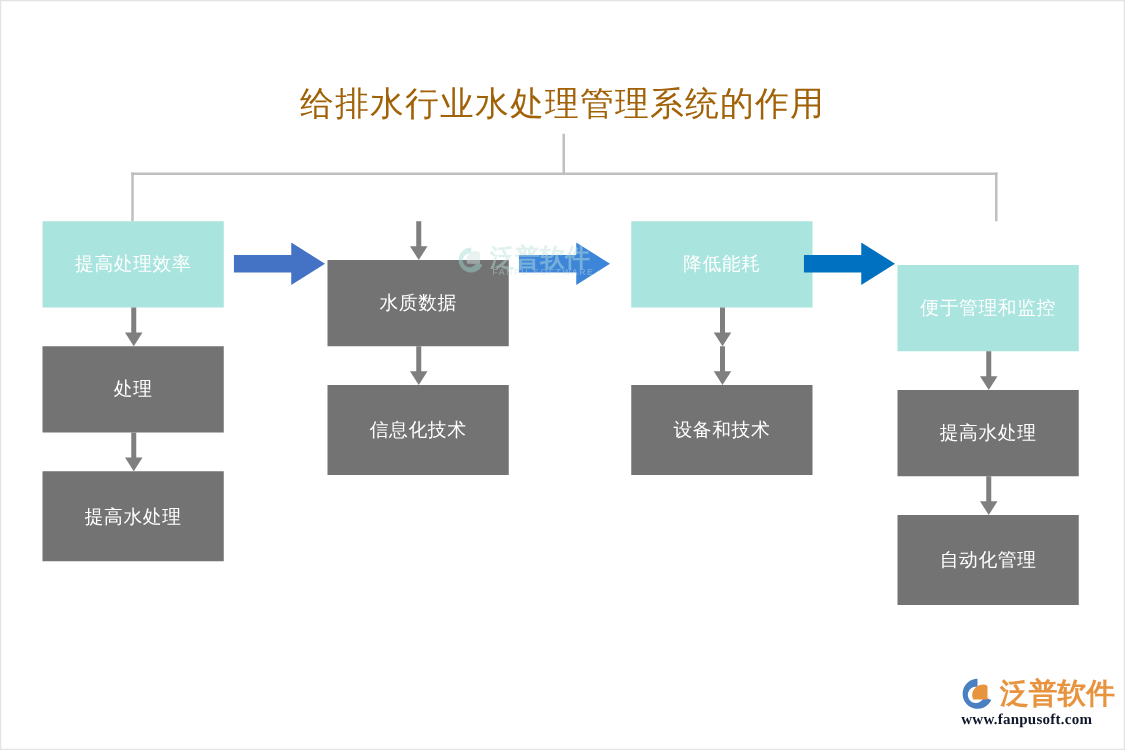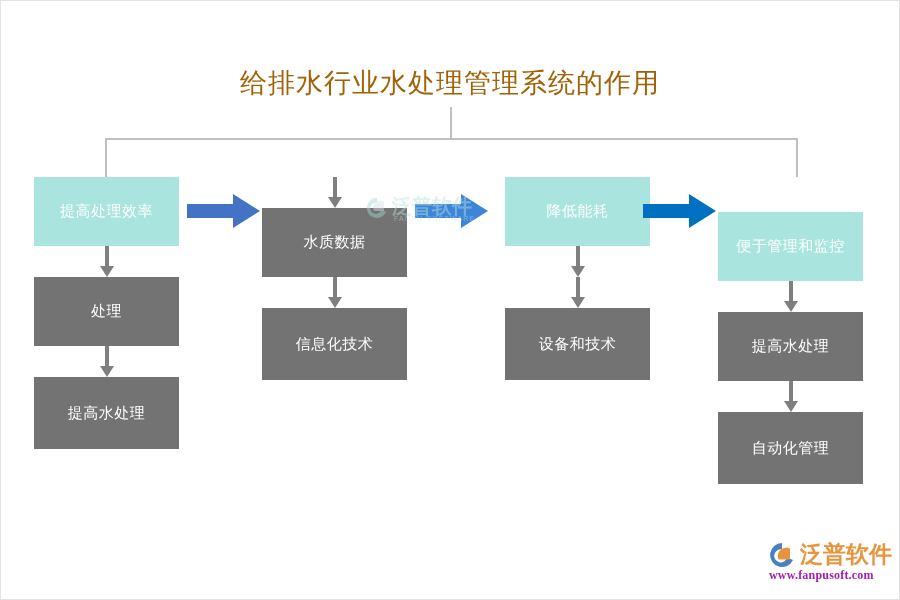--- a/index.html
+++ b/index.html
@@ -164,21 +164,21 @@
     color:#e8943f;
     letter-spacing:0px;
     white-space:nowrap;
   }
   .logo .url{
     position:absolute;
     left:2px;top:31px;
     font-family:"Liberation Serif","DejaVu Serif",serif;
     font-size:12px;
     font-weight:700;
-    color:#a21caf;
+    color:#0f172a;
     letter-spacing:0.2px;
     white-space:nowrap;
   }
 </style>
 </head>
 <body>
 
 <div id="canvas">
 
   <div class="title">给排水行业水处理管理系统的作用</div>

